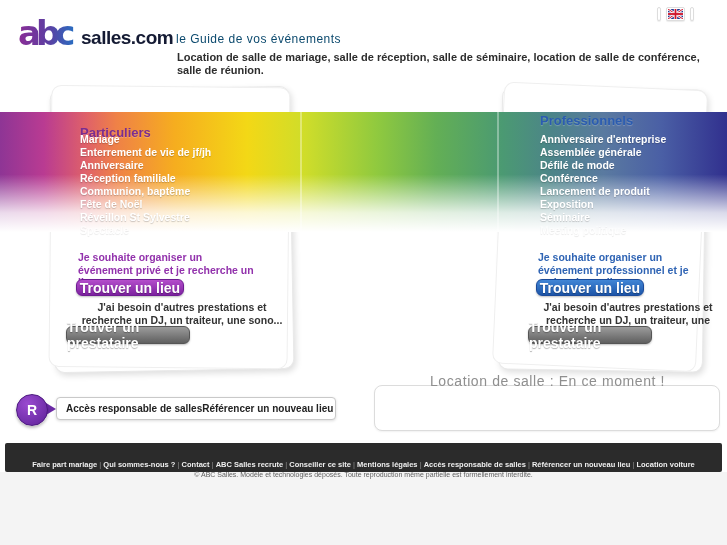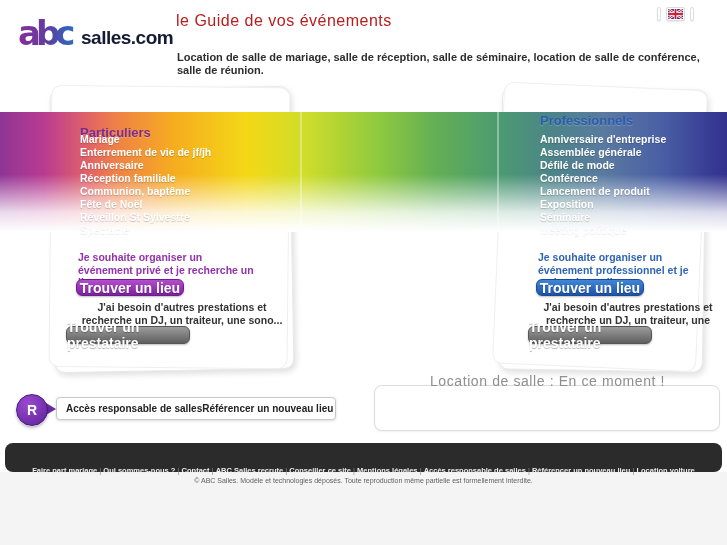--- a/index.html
+++ b/index.html
@@ -6,21 +6,21 @@
   html,body { width:727px; height:545px; }
   body {
     position:relative;
     font-family:"Liberation Sans","DejaVu Sans",sans-serif;
     background:#ffffff;
     overflow:hidden;
   }
   
   .logo { position:absolute; left:18px; top:14px; display:flex; align-items:flex-end; cursor:pointer; }
   .logo-domain { font-size:19px; font-weight:bold; color:#141a33; letter-spacing:-0.5px; margin-left:1px; margin-bottom:3px; }
-  .tagline { position:absolute; left:176px; top:12px; font-size:16px; color:#b91c1c; letter-spacing:0.5px; }
+  .tagline { position:absolute; left:176px; top:32px; font-size:12px; color:#0c4a6e; letter-spacing:0.5px; }
   .subtitle { position:absolute; left:177px; top:51px; width:545px; font-size:11px; font-weight:bold; color:#2d2d2d; line-height:13px; }
   .flags { position:absolute; left:657px; top:7px; display:flex; gap:5px; }
   .flag { padding:1px; background:#fff; border:1px solid #ddd; border-radius:2px; box-shadow:0 1px 1px rgba(0,0,0,.08); cursor:pointer; line-height:0; }
   .flag-fr-inner { width:15px; height:10px; background:linear-gradient(to right,#29359c 33%,#ffffff 33%,#ffffff 66%,#d6232d 66%); }
   .flag-es-inner { width:15px; height:10px; background:linear-gradient(to bottom,#cf1225 25%,#ffc800 25%,#ffc800 75%,#cf1225 75%); }
   
   .card { position:absolute; top:88px; height:283px; background:#fff; border:1px solid #e9e9e9; border-radius:10px; box-shadow:2px 3px 6px rgba(0,0,0,.13); z-index:1; }
   .card::before { content:""; position:absolute; inset:-3px 2px 2px -3px; background:#fff; border:1px solid #efefef; border-radius:10px; z-index:-1; transform:rotate(1.6deg); }
   .card-left  { left:52px;  width:240px; transform:rotate(-1deg); }
   .card-right { left:500px; width:205px; transform:rotate(0.9deg); }
@@ -58,21 +58,21 @@
     display:flex; align-items:center; justify-content:space-between; padding:0 9px; z-index:4; }
   .promo-link { font-size:10px; font-weight:bold; color:#222; cursor:pointer; white-space:nowrap; }
   
   .now-title { position:absolute; left:375px; top:373px; width:345px; text-align:center;
     font-size:14px; font-weight:normal; color:#8f8f8f; letter-spacing:.6px; z-index:3; }
   .now-box { position:absolute; left:374px; top:385px; width:346px; height:46px; background:#fff;
     border:1px solid #dcdcdc; border-radius:8px; box-shadow:0 1px 2px rgba(0,0,0,.06); z-index:2; }
   
   .bottom-strip { position:absolute; left:0; top:472px; width:727px; height:73px; background:#f4f4f4; }
   .footer { position:absolute; left:5px; top:443px; width:717px; height:29px; background:#2b2b2b;
-    border-radius:8px; text-align:center; padding-top:23px; z-index:5; }
+    border-radius:2px; text-align:center; padding-top:17px; z-index:5; }
   .f-links { font-size:7.5px; font-weight:bold; color:#efefef; }
   .f-link { cursor:pointer; }
   .f-link + .f-link::before { content:" | "; color:#8a8a8a; font-weight:normal; }
   .f-copy { font-size:7px; color:#5f5f5f; margin-top:2px; }
 </style>
 </head>
 <body>
 
 <div class="logo">
   <svg width="62" height="38" viewBox="0 0 62 38">

